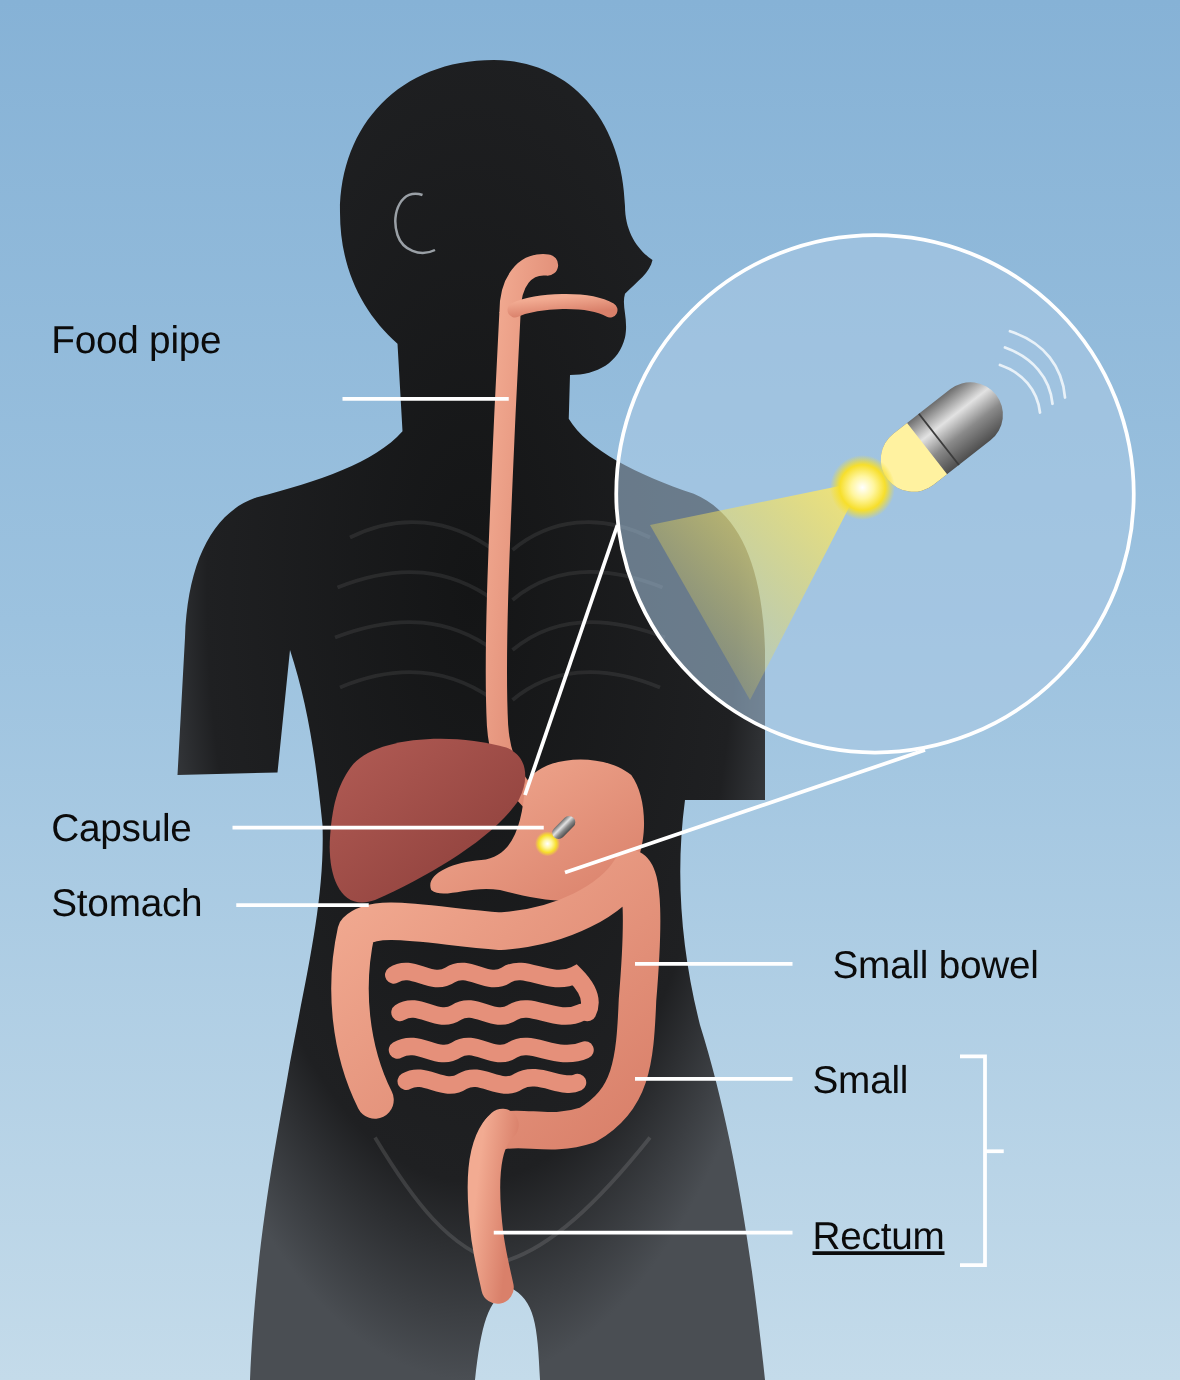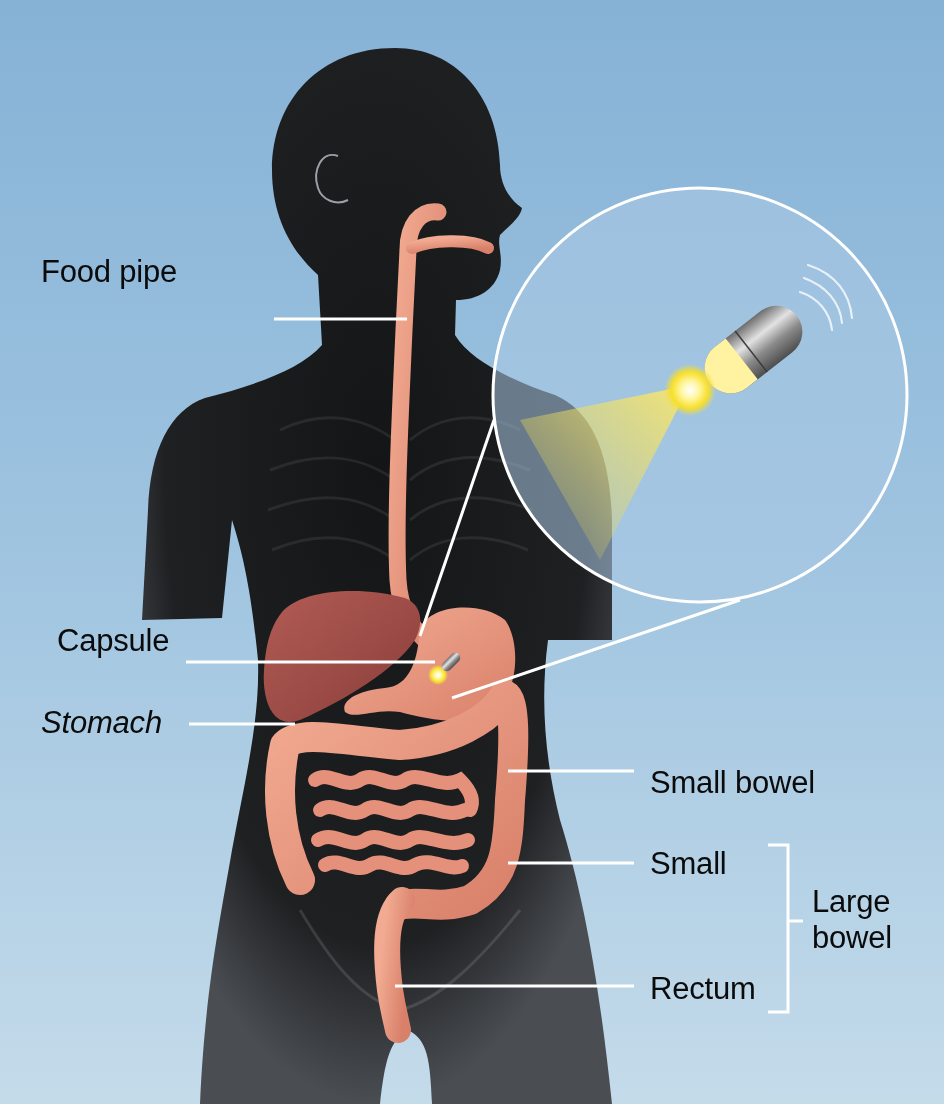--- a/index.html
+++ b/index.html
@@ -164,22 +164,18 @@
       <line x1="395" y1="986" x2="634" y2="986"></line>
 
       <polyline points="768,845 788,845 788,1012 768,1012" fill="none"></polyline>
       <line x1="788" y1="921" x2="803" y2="921"></line>
     </g>
   </svg>
 
   <div class="label two-line" style="left:41px; top:254px;">
     <div>Food pipe</div>
   </div>
-  <div class="label" style="left:41px; top:623px;margin-left:16px;">Capsule</div>
-  <div class="label" style="left:41px; top:705px;font-style:italic;">Stomach</div>
-  <div class="label" style="left:650px; top:754px;margin-top:11px;">Small bowel</div>
+  <div class="label" style="left:41px; top:645px;">Capsule</div>
+  <div class="label" style="left:41px; top:705px;">Stomach</div>
+  <div class="label" style="left:666px; top:754px;">Small bowel</div>
   <div class="label" style="left:650px; top:846px;">Small</div>
-  <div class="label" style="left:650px; top:971px;">Rectum</div>
-  <div class="label two-line" style="left:812px; top:884px;">
-    <div>Large</div>
-    <div>bowel</div>
-  </div>
+  <div class="label" style="left:650px; top:971px;text-decoration:underline;">Rectum</div>
 </div>
 
 </body></html>

